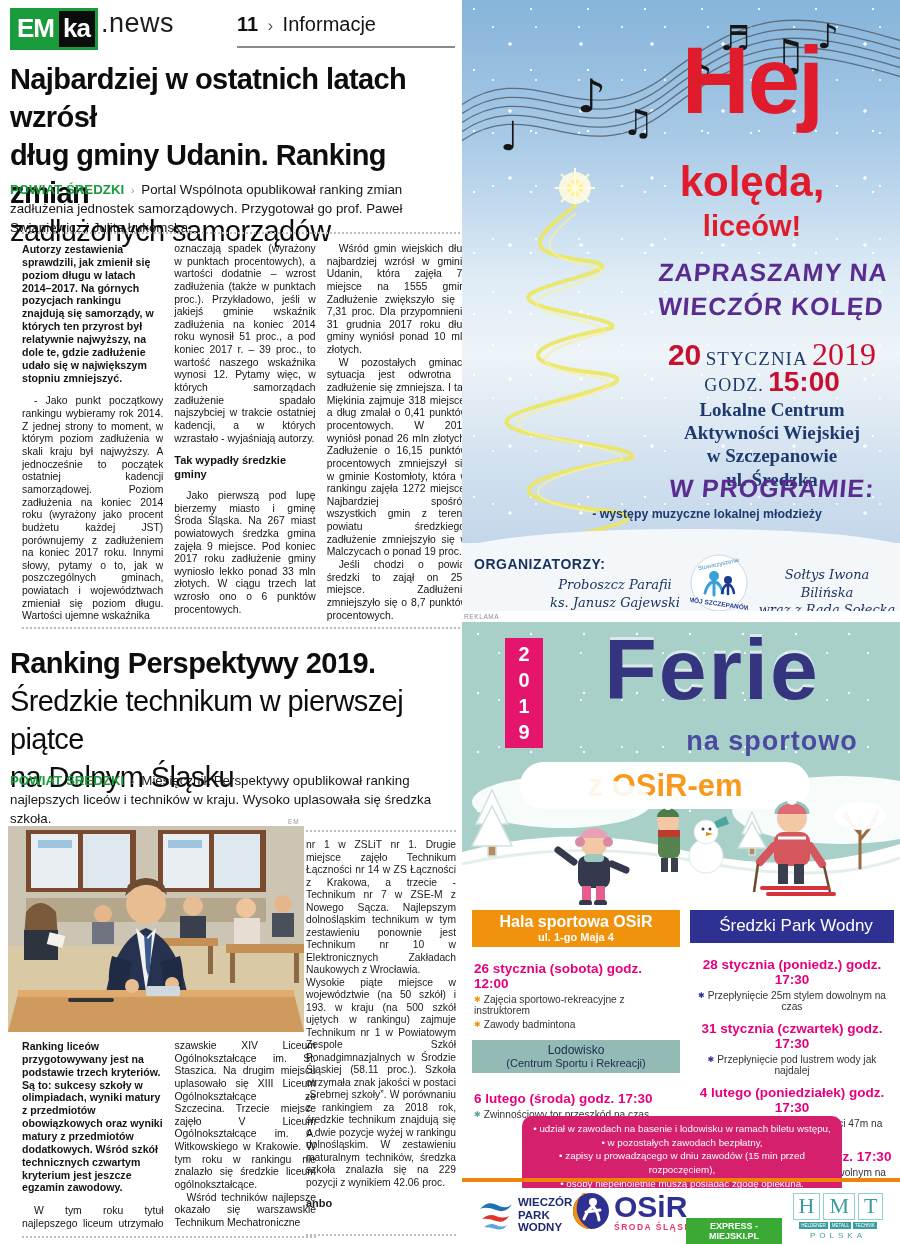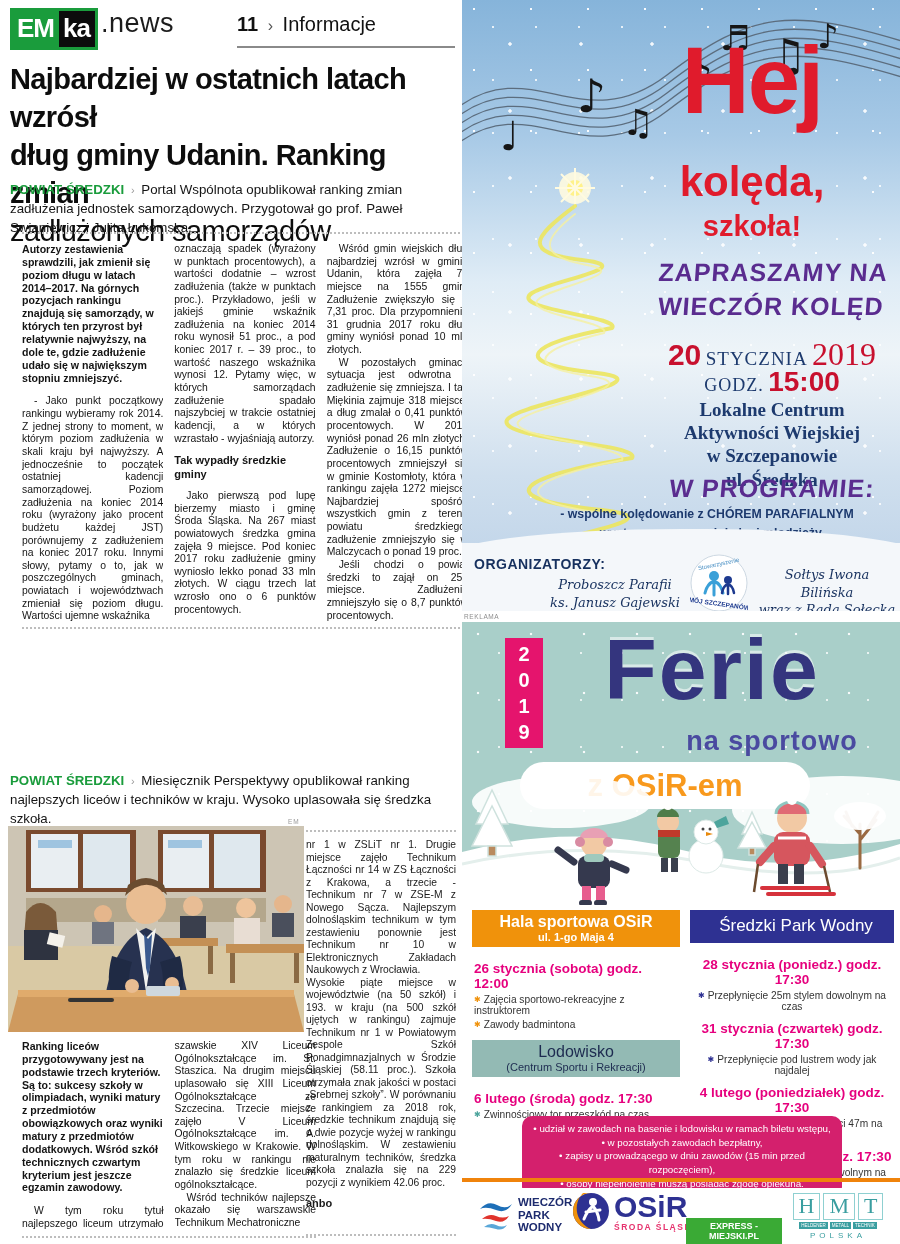--- a/index.html
+++ b/index.html
@@ -109,21 +109,21 @@
            color:#4a4aa0; letter-spacing:1px; }
   .f-cloud { position:absolute; left:58px; top:140px; width:290px; height:47px; background:#fff; border-radius:26px; }
   .f-osirem { position:absolute; left:58px; top:146px; width:290px; text-align:center; font-size:31px; font-weight:bold; color:#f8991d; }
   .scene-svg { position:absolute; left:0; top:150px; width:438px; height:140px; }
   .f-white { position:absolute; left:0; top:283px; width:438px; height:339px; background:#fff; }
 
   .f-hala-h { position:absolute; left:10px; top:288px; width:208px; background:#f0920b; color:#fff; text-align:center; padding:3px 0 4px 0; }
   .f-hala-h .l1 { font-size:16px; font-weight:bold; display:block; }
   .f-hala-h .l2 { font-size:11px; font-weight:bold; display:block; }
   .f-lod-h { position:absolute; left:10px; top:418px; width:208px; background:#93bab4; color:#1d2b50; text-align:center; padding:3px 0 4px 0; }
-  .f-lod-h .l1 { font-size:16px; display:block; }
+  .f-lod-h .l1 { font-size:12px; display:block; }
   .f-lod-h .l2 { font-size:11px; display:block; }
   .f-park-h { position:absolute; left:228px; top:288px; width:204px; background:#2e3192; color:#fff; text-align:center;
               font-size:17px; padding:6px 0 7px 8px; }
   .f-colL { position:absolute; left:12px; top:330px; width:206px; }
   .f-colL2 { position:absolute; left:12px; top:460px; width:206px; }
   .f-colR { position:absolute; left:228px; top:326px; width:204px; text-align:center; }
   .f-date { color:#e6007e; font-size:13.5px; font-weight:bold; margin-top:9px; }
   .f-item { font-size:10.2px; color:#333; margin-top:3px; }
   .f-item .bl { font-size:8px; vertical-align:1px; margin-right:3px; }
   .bl-or { color:#f0920b; } .bl-tl { color:#4da49c; } .bl-bu { color:#2e3192; }
@@ -192,20 +192,25 @@
         <p class="ind">Jako pierwszą pod lupę bierzemy miasto i gminę Środa Śląska. Na 267 miast powiatowych średzka gmina zajęła 9 miejsce. Pod koniec 2017 roku zadłużenie gminy wyniosło lekko ponad 33 mln złotych. W ciągu trzech lat wzrosło ono o 6 punktów procentowych.</p>
       </div>
       <div class="col">
         <p class="ind">Wśród gmin wiejskich dług najbardziej wzrósł w gminie Udanin, która zajęła 78 miejsce na 1555 gmin. Zadłużenie zwiększyło się o 7,31 proc. Dla przypomnienia 31 grudnia 2017 roku dług gminy wyniósł ponad 10 mln złotych.</p>
         <p class="ind">W pozostałych gminach sytuacja jest odwrotna - zadłużenie się zmniejsza. I tak Miękinia zajmuje 318 miejsce, a dług zmalał o 0,41 punktów procentowych. W 2017 wyniósł ponad 26 mln złotych. Zadłużenie o 16,15 punktów procentowych zmniejszył się w gminie Kostomłoty, która w rankingu zajęła 1272 miejsce. Najbardziej spośród wszystkich gmin z terenu powiatu średzkiego, zadłużenie zmniejszyło się w Malczycach o ponad 19 proc.</p>
         <p class="ind">Jeśli chodzi o powiat średzki to zajął on 253 miejsce. Zadłużenie zmniejszyło się o 8,7 punktów procentowych.</p>
 
       </div>
     </div>
 
+    <h1 class="headline h-a2">
+      <span class="hb">Ranking Perspektywy 2019.</span>
+      <span class="hl">Średzkie technikum w pierwszej piątce</span>
+      <span class="hl">na Dolnym Śląsku</span>
+    </h1>
     <p class="lead lead-a2">
       <span class="kicker">POWIAT ŚREDZKI</span>
       <span class="ksep">›</span>
       <span>Miesięcznik Perspektywy opublikował ranking najlepszych liceów i techników w kraju. Wysoko uplasowała się średzka szkoła.</span>
     </p>
 
     <span class="photo-credit">EM</span>
     <div class="photo-wrap">
       <svg width="296" height="206" viewBox="0 0 296 206">
         <rect x="0" y="0" width="296" height="206" fill="#cdc5b4"></rect>
@@ -309,21 +314,21 @@
         <g stroke="#ece55e" stroke-width="4" fill="none" opacity="0.9" stroke-linecap="round">
           <path d="M113,38 C70,70 60,85 120,92 C180,99 90,112 70,125 C45,142 160,148 150,160 C70,175 40,195 135,205 C210,214 55,235 45,252 C35,272 180,275 170,290 C60,308 20,330 140,342 C230,352 60,372 40,392"></path>
         </g>
         <g stroke="#f5f0a0" stroke-width="2" fill="none" opacity="0.8" stroke-linecap="round">
           <path d="M113,46 C80,72 75,88 125,97 C170,105 95,118 78,130 C55,146 150,153 142,165 C80,180 55,198 128,208 C195,218 65,238 56,254 C48,270 168,278 160,292 C70,310 40,330 132,344"></path>
         </g>
       </svg>
 
       <div class="k-hej">Hej</div>
       <div class="k-kol1">kolęda,</div>
-      <div class="k-kol2">szkoła!</div>
+      <div class="k-kol2">liceów!</div>
 
       <div class="k-invite">
         <span style="display:block">ZAPRASZAMY NA</span>
         <span style="display:block">WIECZÓR KOLĘD</span>
       </div>
 
       <div class="k-date">
         <span class="red-big">20</span>
         <span class="month">STYCZNIA</span>
         <span class="year">2019</span>
@@ -335,21 +340,20 @@
 
       <div class="k-venue">
         <span style="display:block">Lokalne Centrum</span>
         <span style="display:block">Aktywności Wiejskiej</span>
         <span style="display:block">w Szczepanowie</span>
         <span style="display:block">ul. Średzka</span>
       </div>
 
       <div class="k-prog-t">W PROGRAMIE:</div>
       <div class="k-prog">
-        <span style="display:block">- wspólne kolędowanie z CHÓREM PARAFIALNYM</span>
         <span style="display:block">- występy muzyczne lokalnej młodzieży</span>
       </div>
 
       <div class="org-strip"></div>
       <div class="k-orglbl">ORGANIZATORZY:</div>
       <div class="k-orgl">
         <span style="display:block">Proboszcz Parafii</span>
         <span style="display:block">ks. Janusz Gajewski</span>
       </div>
       <div class="k-logo">

